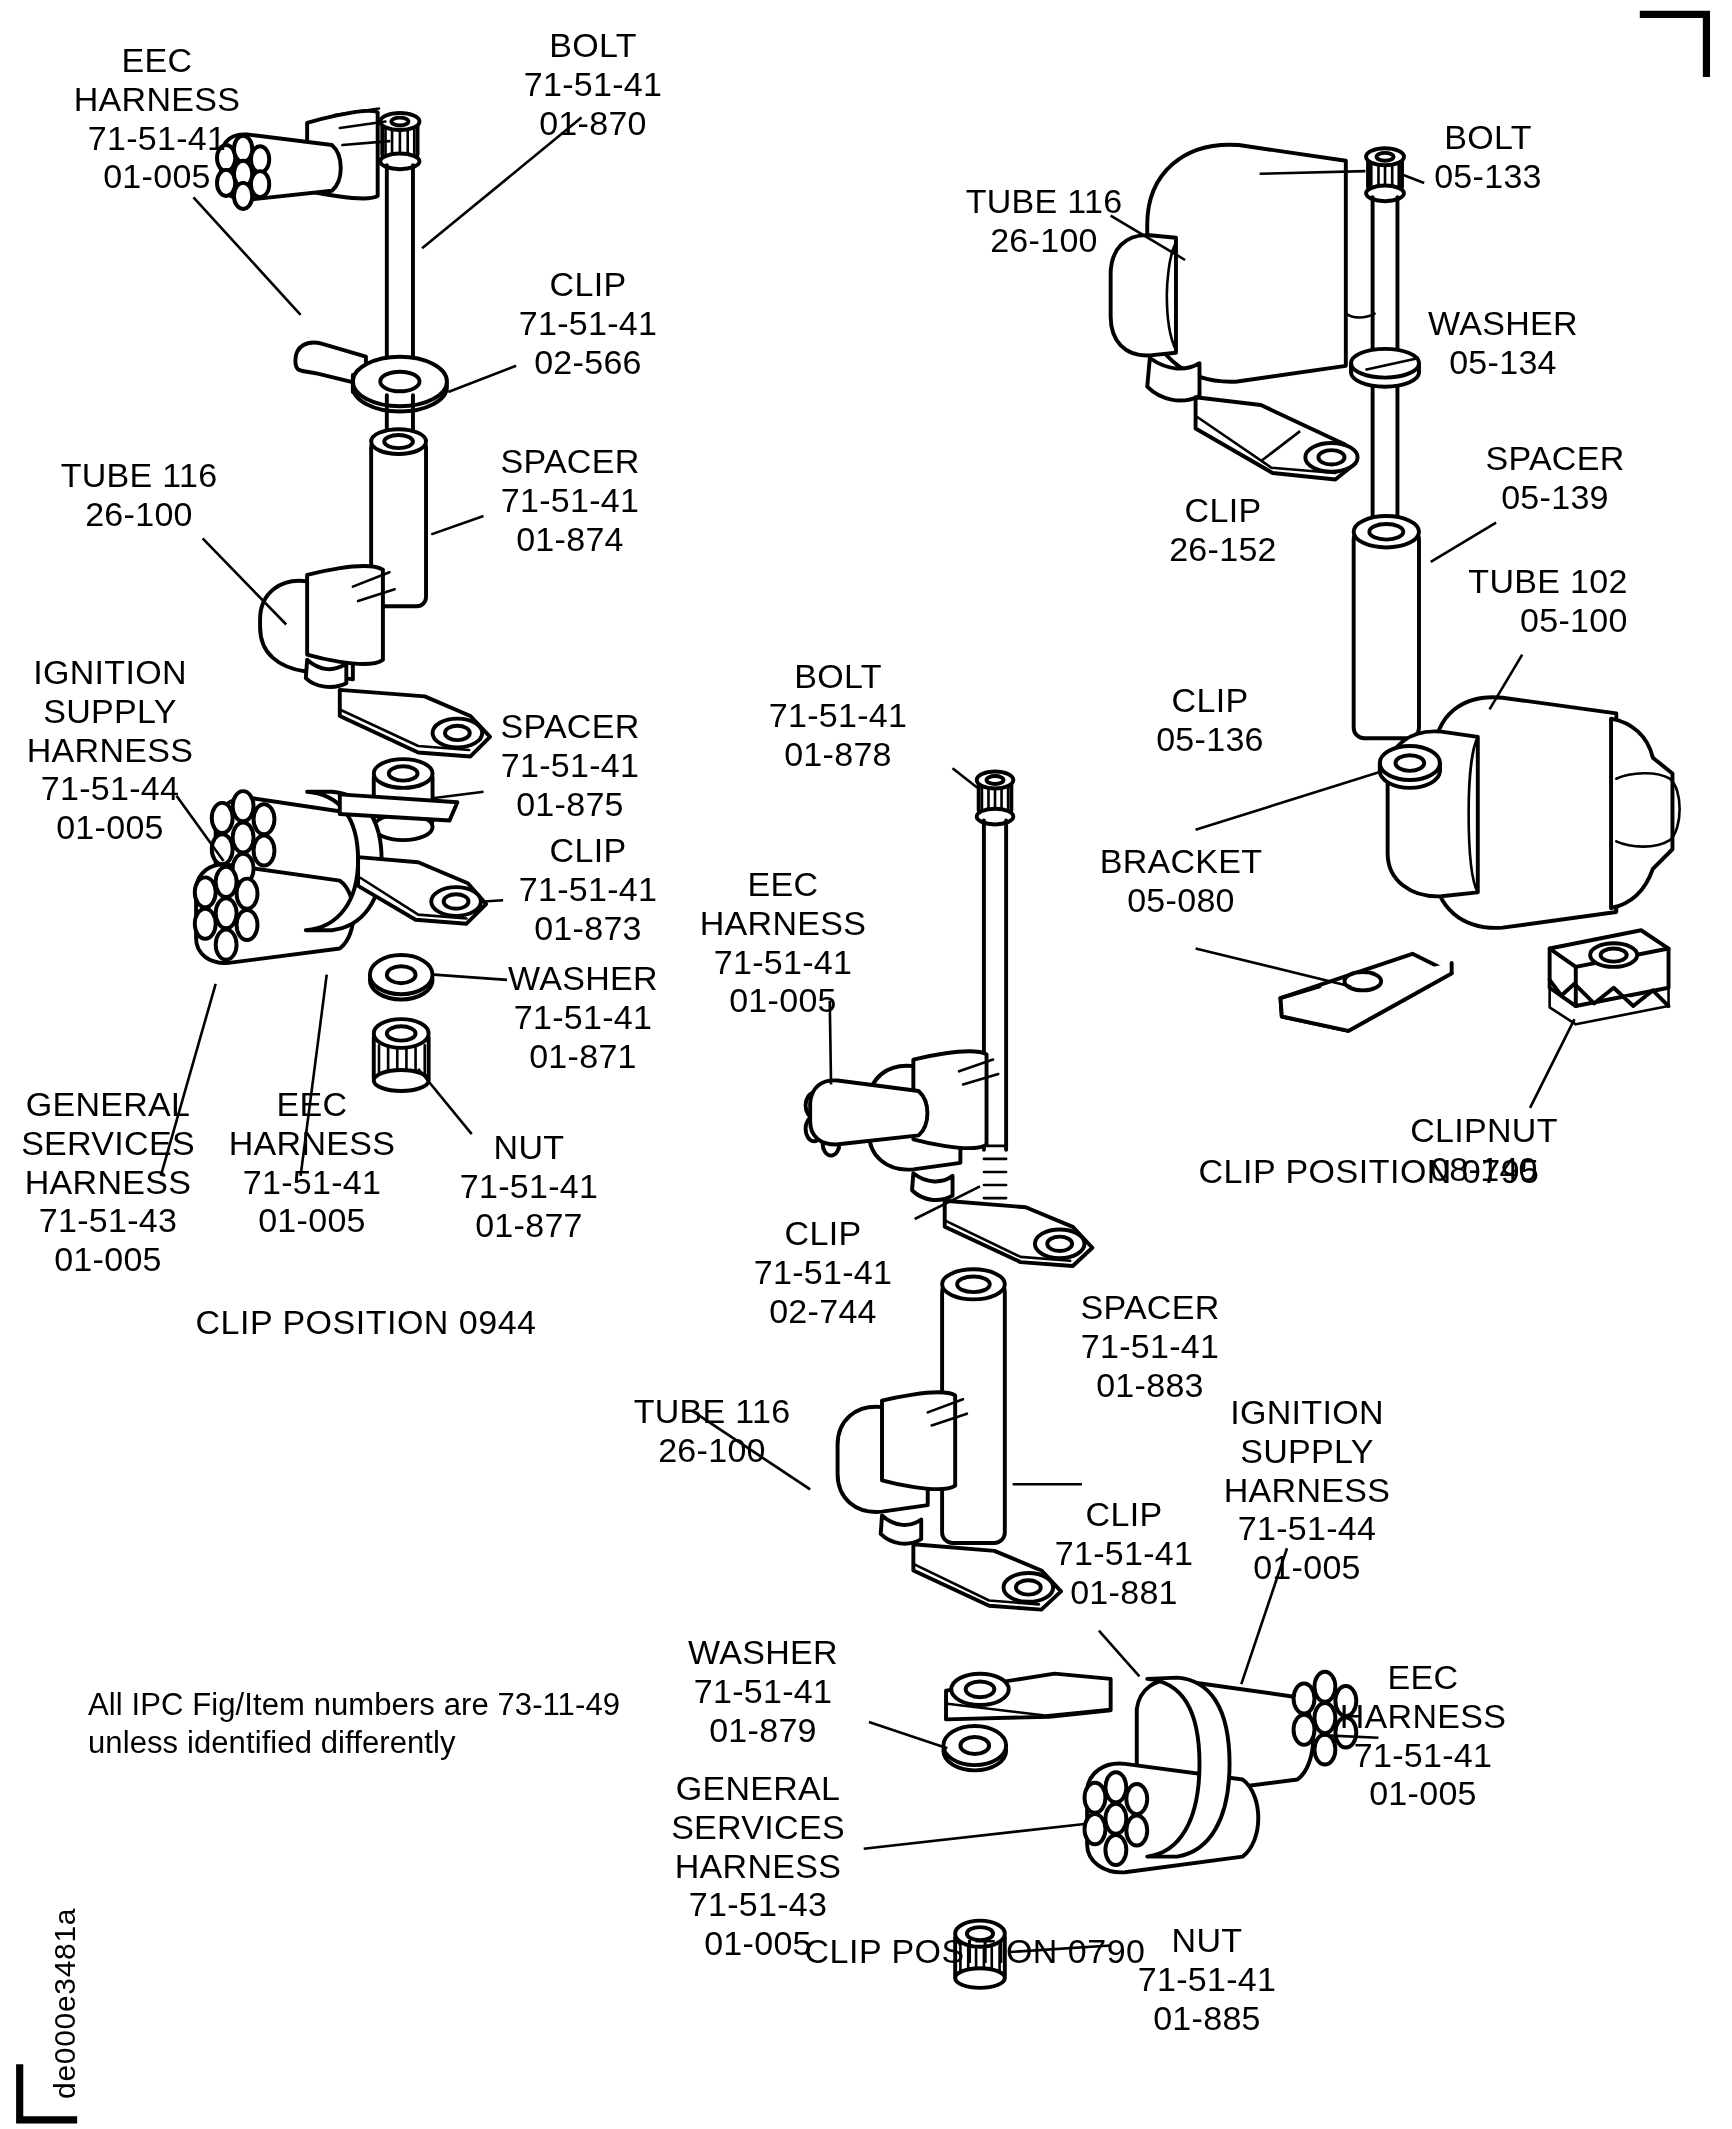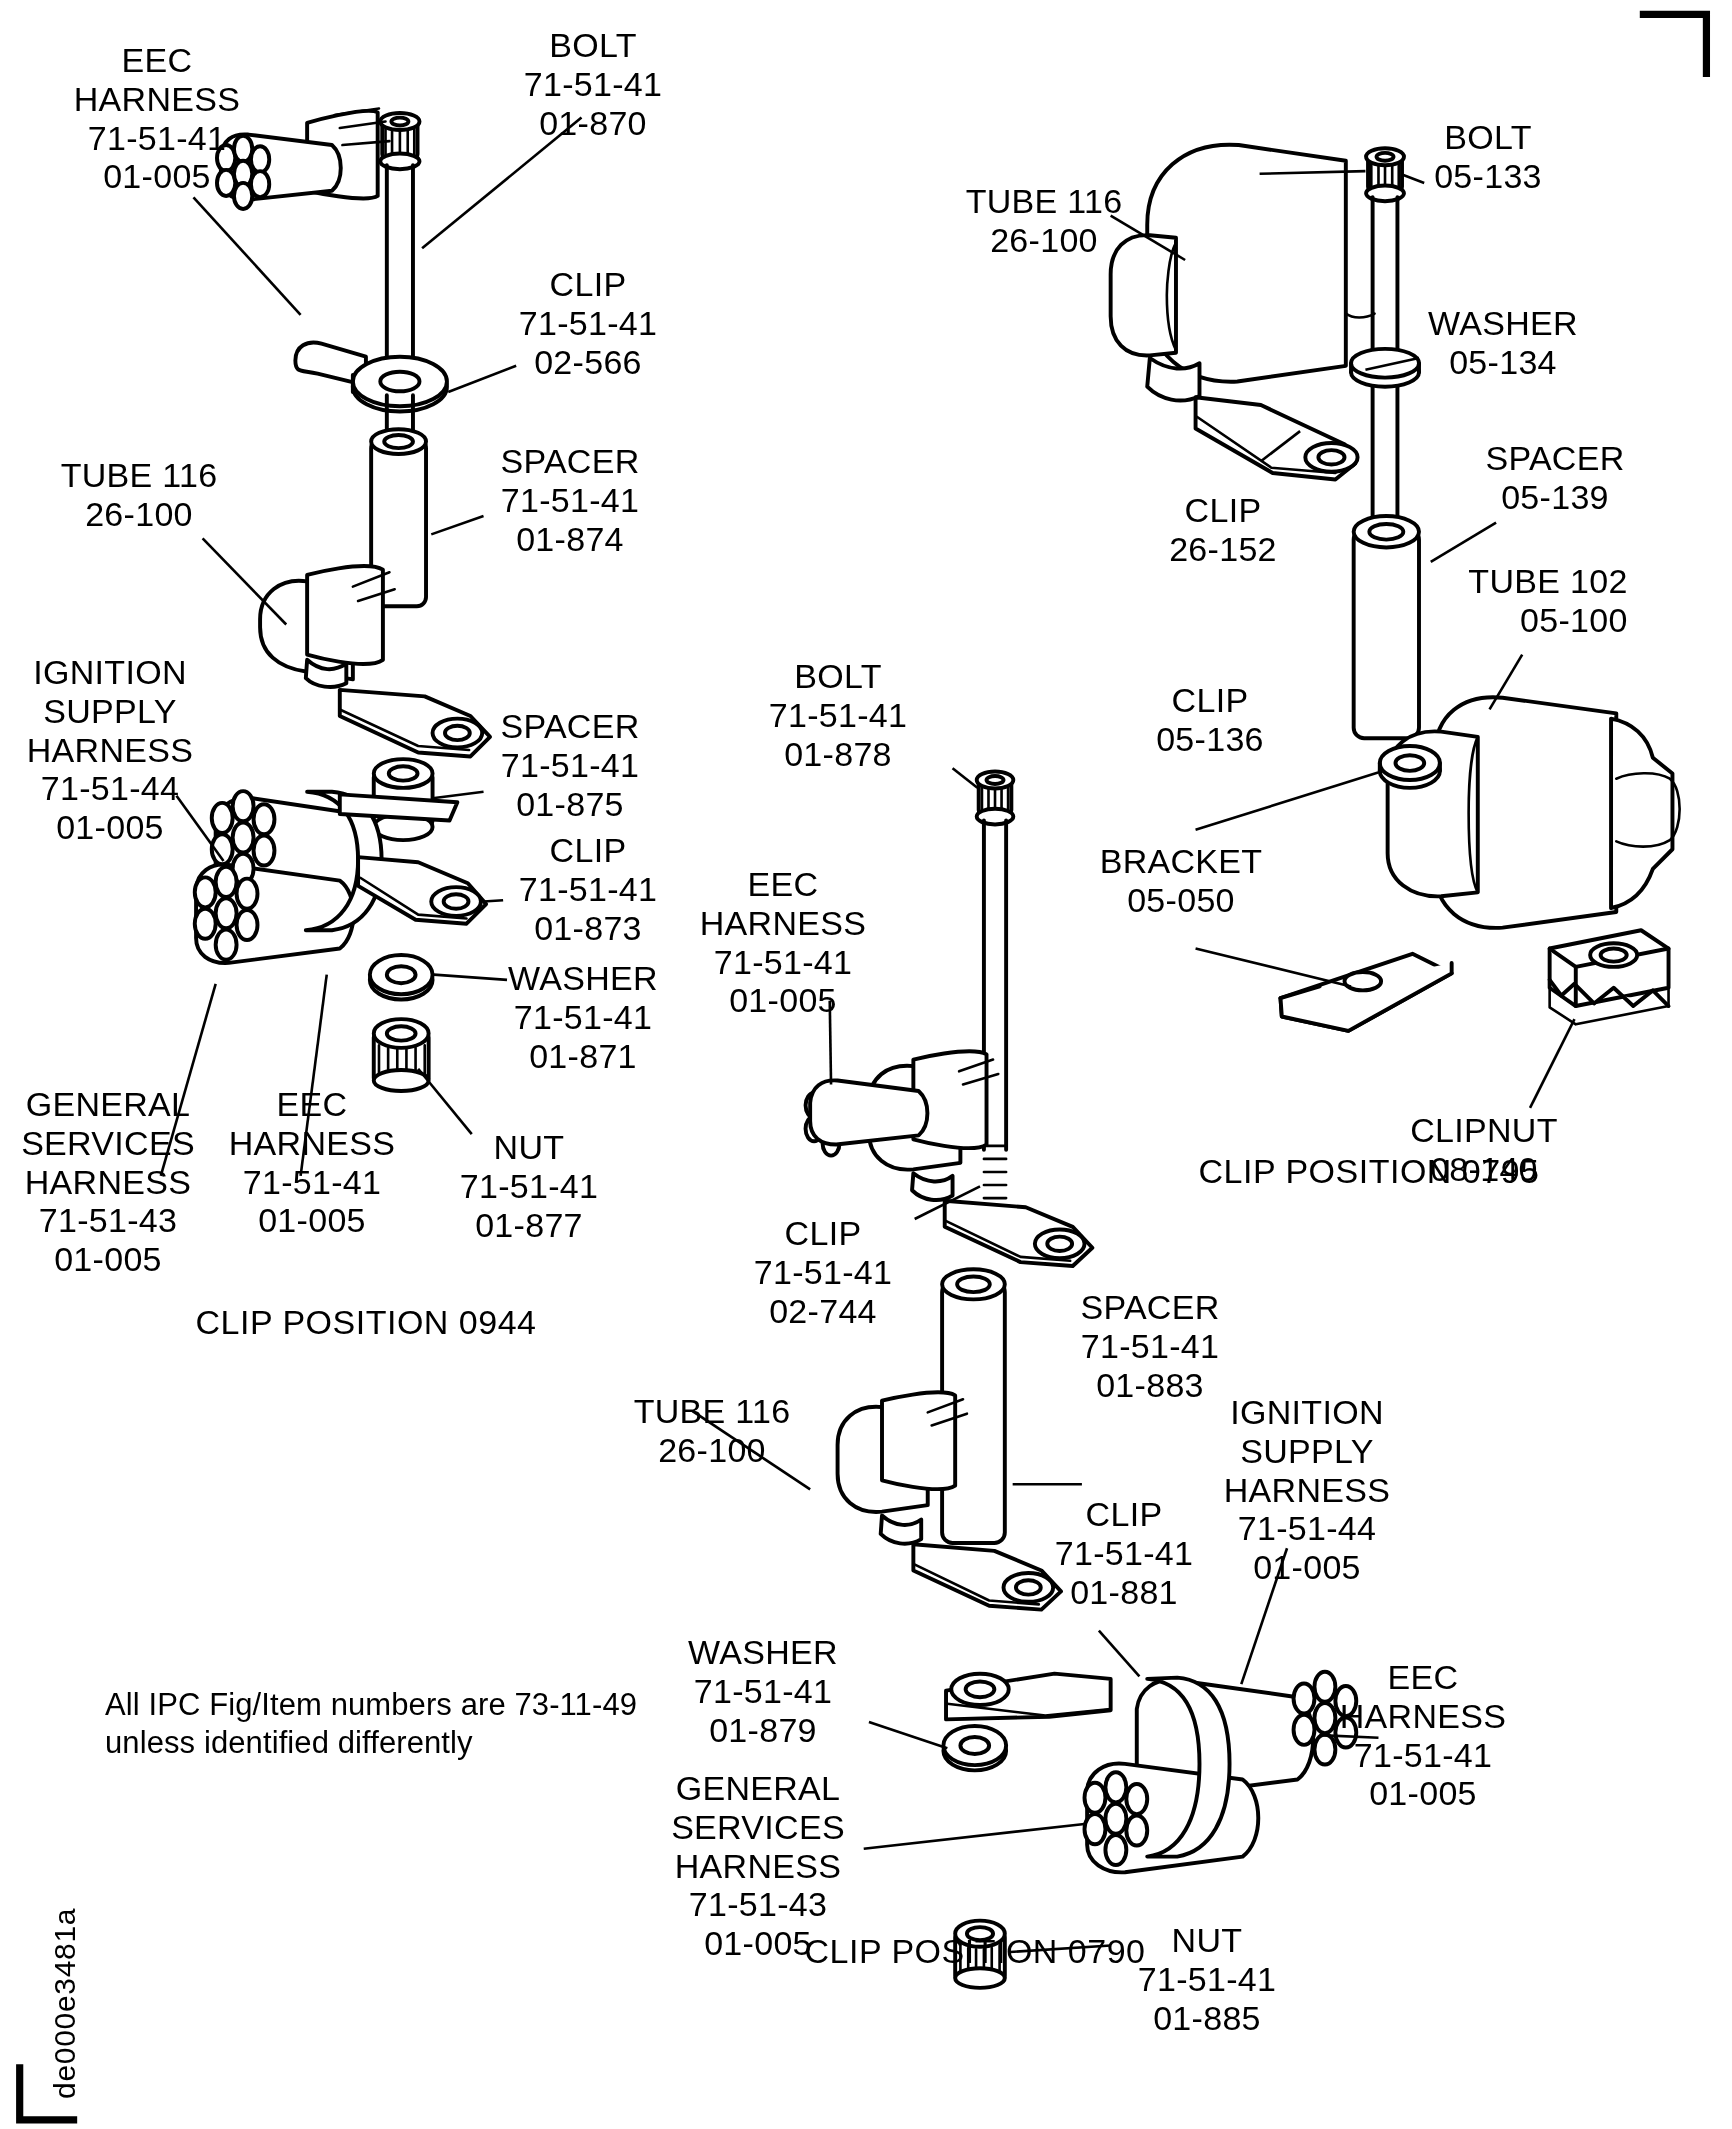--- a/index.html
+++ b/index.html
@@ -457,26 +457,26 @@
   <div class="lbl ctr" style="left:1555px;top:439px;">SPACER
 05-139</div>
 
   <div class="lbl ctr" style="left:1548px;top:562px;text-align:right;">TUBE 102
 05-100</div>
 
   <div class="lbl ctr" style="left:1210px;top:681px;">CLIP
 05-136</div>
 
   <div class="lbl ctr" style="left:1181px;top:842px;">BRACKET
-05-050</div>
+05-080</div>
 
   <div class="lbl ctr" style="left:1484px;top:1111px;">CLIPNUT
 08-140</div>
 
   <div class="pos" style="left:1369px;top:1152px;">CLIP POSITION 0795</div>
 
-  <div class="note" style="left:105px;top:1686px;">All IPC Fig/Item numbers are 73-11-49
+  <div class="note" style="left:88px;top:1686px;">All IPC Fig/Item numbers are 73-11-49
 unless identified differently</div>
 
   <div class="vcode" style="left:48px;top:2099px;">de000e3481a</div>
 
 </div>
 
 
 </body></html>

